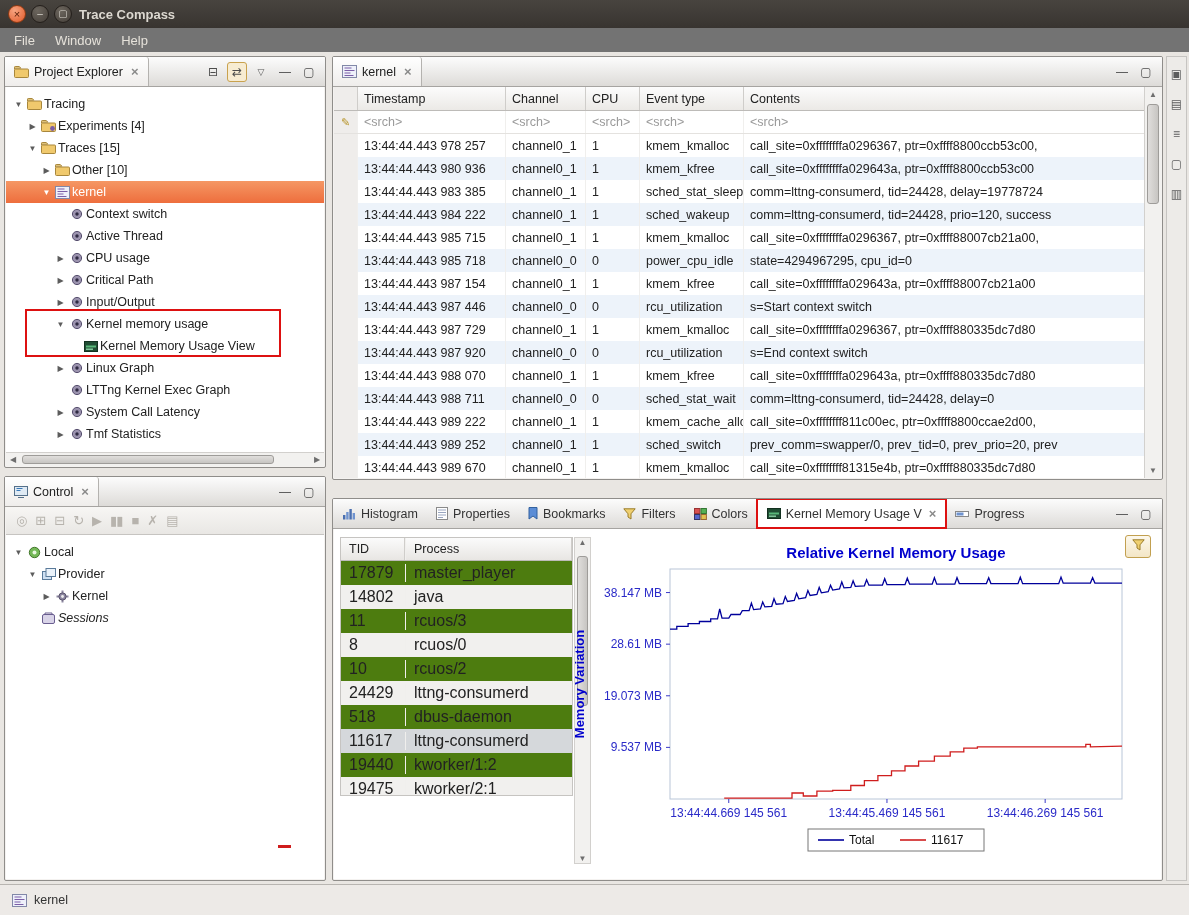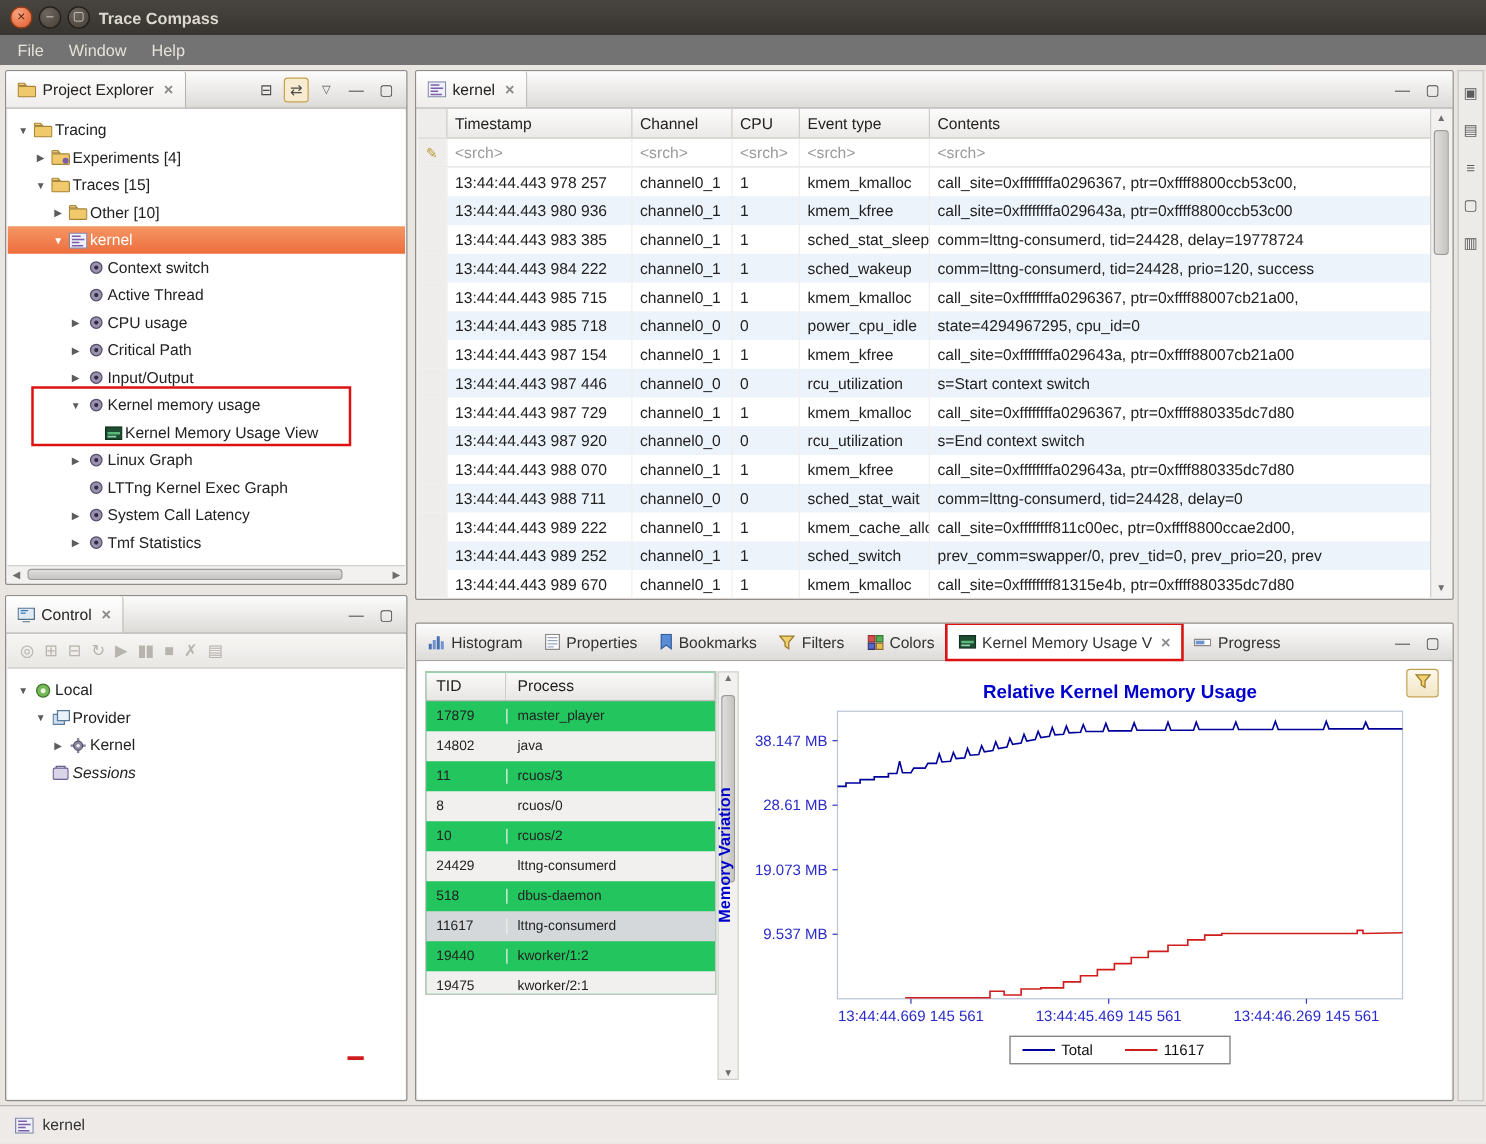--- a/index.html
+++ b/index.html
@@ -60,24 +60,24 @@
 .hscroll .arr.rt{right:0}
 .hscroll .thumb{position:absolute;top:2px;left:16px;width:252px;height:9px;background:linear-gradient(#e0dedc,#c7c5c2);border:1px solid #9e9c99;border-radius:3px}
 
 .btab{display:flex;align-items:center;gap:5px;padding:0 9px;font-size:12.5px;color:#333;white-space:nowrap}
 .btab.selected{background:#fff;border-left:1px solid #b0aeab;border-right:1px solid #b0aeab}
 .btab.annotated{outline:2px solid #dd1111;outline-offset:-1px;z-index:2}
 .btab .closex{color:#8a8a8a;font-size:13px;margin-left:2px;font-weight:bold}
 #bottom-content{position:absolute;left:1px;right:1px;top:30px;bottom:1px;background:#fff}
 #filter-btn{position:absolute;right:10px;top:6px;width:26px;height:23px;border:1px solid #c2a050;border-radius:3px;background:linear-gradient(#fdf8ec,#f3e6c6);display:flex;align-items:center;justify-content:center}
 
-#proc-wrap{position:absolute;left:6px;top:8px;width:233px;height:259px;background:#22c55e;border:1px solid #c6c4c1;overflow:hidden}
+#proc-wrap{position:absolute;left:6px;top:8px;width:233px;height:259px;background:#4d7c0f;border:1px solid #c6c4c1;overflow:hidden}
 .pt-head{display:flex;height:23px;background:linear-gradient(#fbfbfb,#e8e6e3);border-bottom:1px solid #bdbbb8;font-size:12.5px}
 .pt-head>div{padding:0 8px;display:flex;align-items:center;border-right:1px solid #cfcdca}
-.pt-row{display:flex;height:24px;align-items:center;font-size:11px}
+.pt-row{display:flex;height:24px;align-items:center;font-size:16px}
 #proc-body .pt-row:nth-child(even){background:#f1f0ee}
 #proc-body .pt-row.selected{background:#d5d8db}
 .pt-c1{flex:0 0 64px;padding:0 8px;overflow:hidden}
 .pt-c2{flex:1;padding:0 8px;overflow:hidden;border-left:1px solid #f0efed}
 #proc-scroll{position:absolute;left:240px;top:8px;width:17px;height:327px;background:#f2f1ef;border:1px solid #d2d0cd;font-size:8px;color:#6e6e6e;text-align:center}
 #proc-scroll .thumb{position:absolute;left:2px;right:2px;top:18px;height:150px;background:linear-gradient(90deg,#e0dedc,#c7c5c2);border:1px solid #9e9c99;border-radius:3px}
 
 #chart-box{position:absolute;left:236px;top:10px;width:570px;height:336px}
 .ct{fill:#0000cd;font-weight:bold;font-size:15px;font-family:"Liberation Sans",sans-serif}
 .cyl{fill:#0000cd;font-weight:bold;font-size:13px;font-family:"Liberation Sans",sans-serif}

